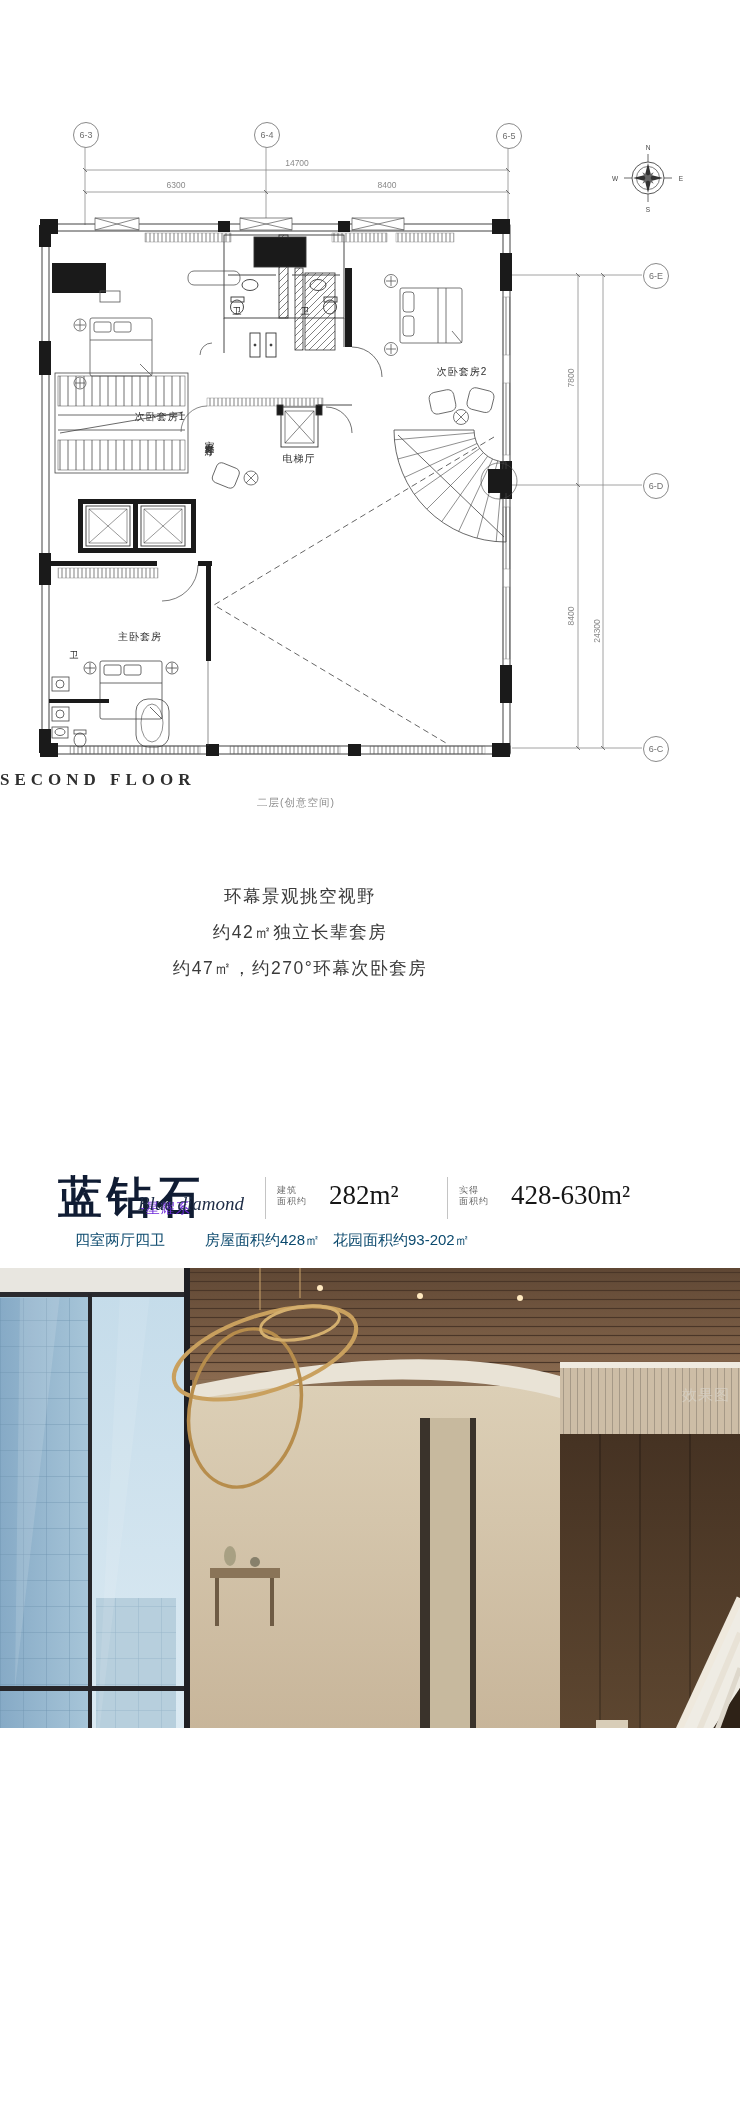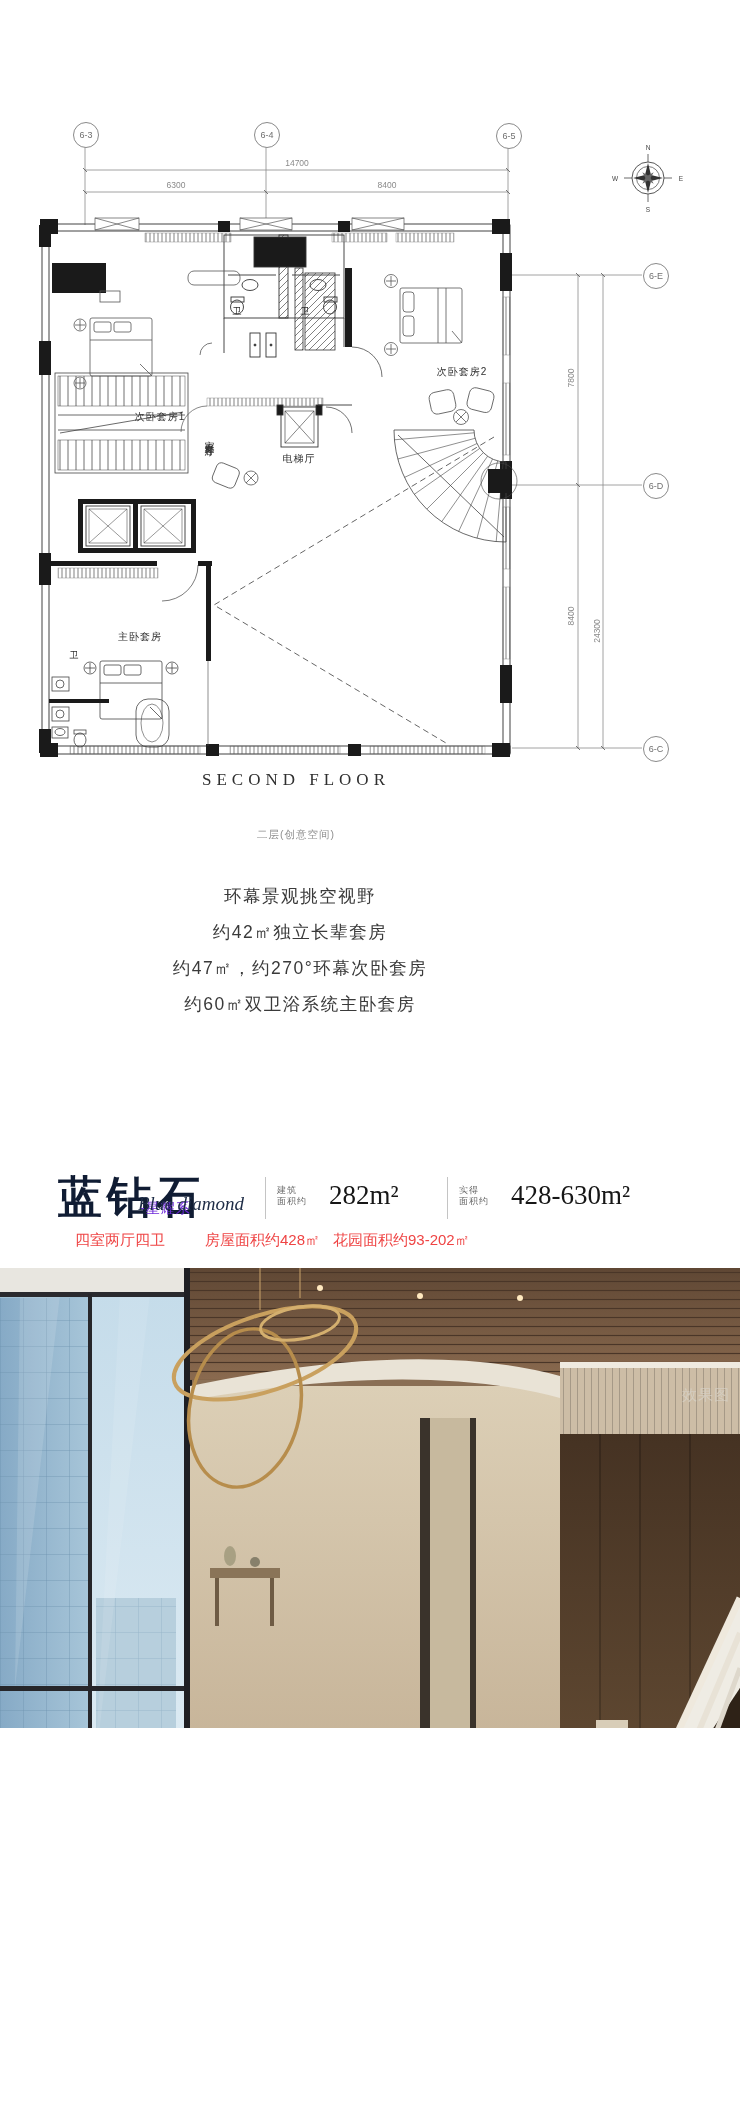--- a/index.html
+++ b/index.html
@@ -12,39 +12,39 @@
        letter-spacing:1px;white-space:nowrap;}
   .lbl.small{font-size:9px;letter-spacing:0;}
   .lbl.vert{writing-mode:vertical-rl;letter-spacing:2px;}
   .dim{position:absolute;transform:translate(-50%,-50%);font-size:8.5px;color:#8a8a8a;white-space:nowrap;}
   .dim.rot{transform:translate(-50%,-50%) rotate(-90deg);}
   .bub{position:absolute;width:24px;height:24px;margin:-12px 0 0 -12px;border:1px solid #8a8a8a;
        border-radius:50%;display:flex;align-items:center;justify-content:center;
        font-size:9px;color:#6f6f6f;background:#fff;}
   .cletter{position:absolute;transform:translate(-50%,-50%);font-size:6.5px;color:#444;}
   
-  .floor-en{position:absolute;left:0;top:770px;width:592px;text-align:center;
+  .floor-en{position:absolute;left:0;top:770px;width:592px;
             font-family:"Liberation Serif","DejaVu Serif",serif;font-size:17px;
-            letter-spacing:5px;color:#2f2f2f;}
+            letter-spacing:5px;color:#2f2f2f;font-weight:bold;}
   .floor-zh{position:absolute;left:0;top:796px;width:592px;text-align:center;
-            font-size:10.5px;letter-spacing:1px;color:#8f8f8f;margin-top:32px;}
+            font-size:10.5px;letter-spacing:1px;color:#8f8f8f;}
   
   .features{position:absolute;left:0;top:878px;width:600px;text-align:center;}
   .features div{line-height:36px;font-size:17.5px;letter-spacing:1.5px;color:#3a3a3a;}
   
   .brand-name{position:absolute;left:14px;top:1168px;font-family:"Liberation Serif","DejaVu Serif",serif;
               font-weight:bold;font-size:44px;letter-spacing:5px;color:#101c33;margin-left:44px;}
   .brand-series{position:absolute;left:140px;top:1176px;font-size:14px;color:#6d28d9;letter-spacing:1px;margin-top:24px;}
   .brand-en{position:absolute;left:138px;top:1193px;font-family:"Liberation Serif","DejaVu Serif",serif;
             font-style:italic;font-size:19px;color:#1d2b45;}
   .vline{position:absolute;width:1px;height:42px;top:1177px;background:#c4c4c4;}
   .area-lab{position:absolute;font-size:9px;line-height:11px;color:#666;letter-spacing:1px;}
   .area-val{position:absolute;top:1180px;font-family:"Liberation Serif","DejaVu Serif",serif;
             font-size:27px;color:#161616;margin-left:17px;}
-  .spec-row{position:absolute;top:1231px;font-size:15px;color:#ef4444;white-space:nowrap;}
+  .spec-row{position:absolute;top:1231px;font-size:15px;color:#0c4a6e;white-space:nowrap;}
   
   .photo{position:absolute;left:0;top:1268px;width:740px;height:852px;overflow:hidden;background:#8a6f55;}
   .watermark{position:absolute;right:10px;top:118px;font-size:15px;letter-spacing:1px;color:#d6d0c4;opacity:.85;}
 </style>
 </head>
 <body>
 
 <div class="page">
 
   <div class="plan">
@@ -293,21 +293,20 @@
     <span class="lbl small" style="left:74px;top:570px">卫</span>
   </div>
 
   <div class="floor-en">SECOND FLOOR</div>
   <div class="floor-zh">二层(创意空间)</div>
 
   <div class="features">
     <div>环幕景观挑空视野</div>
     <div>约42㎡独立长辈套房</div>
     <div>约47㎡，约270°环幕次卧套房</div>
-    <div>约60㎡双卫浴系统主卧套房</div>
   </div>
 
   <div class="brand-name">蓝钻石</div>
   <div class="brand-series">-星耀系</div>
   <div class="brand-en">Blue diamond</div>
 
   <div class="vline" style="left:265px"></div>
   <div class="area-lab" style="left:277px;top:1185px">
     <div>建筑</div>
     <div>面积约</div>

